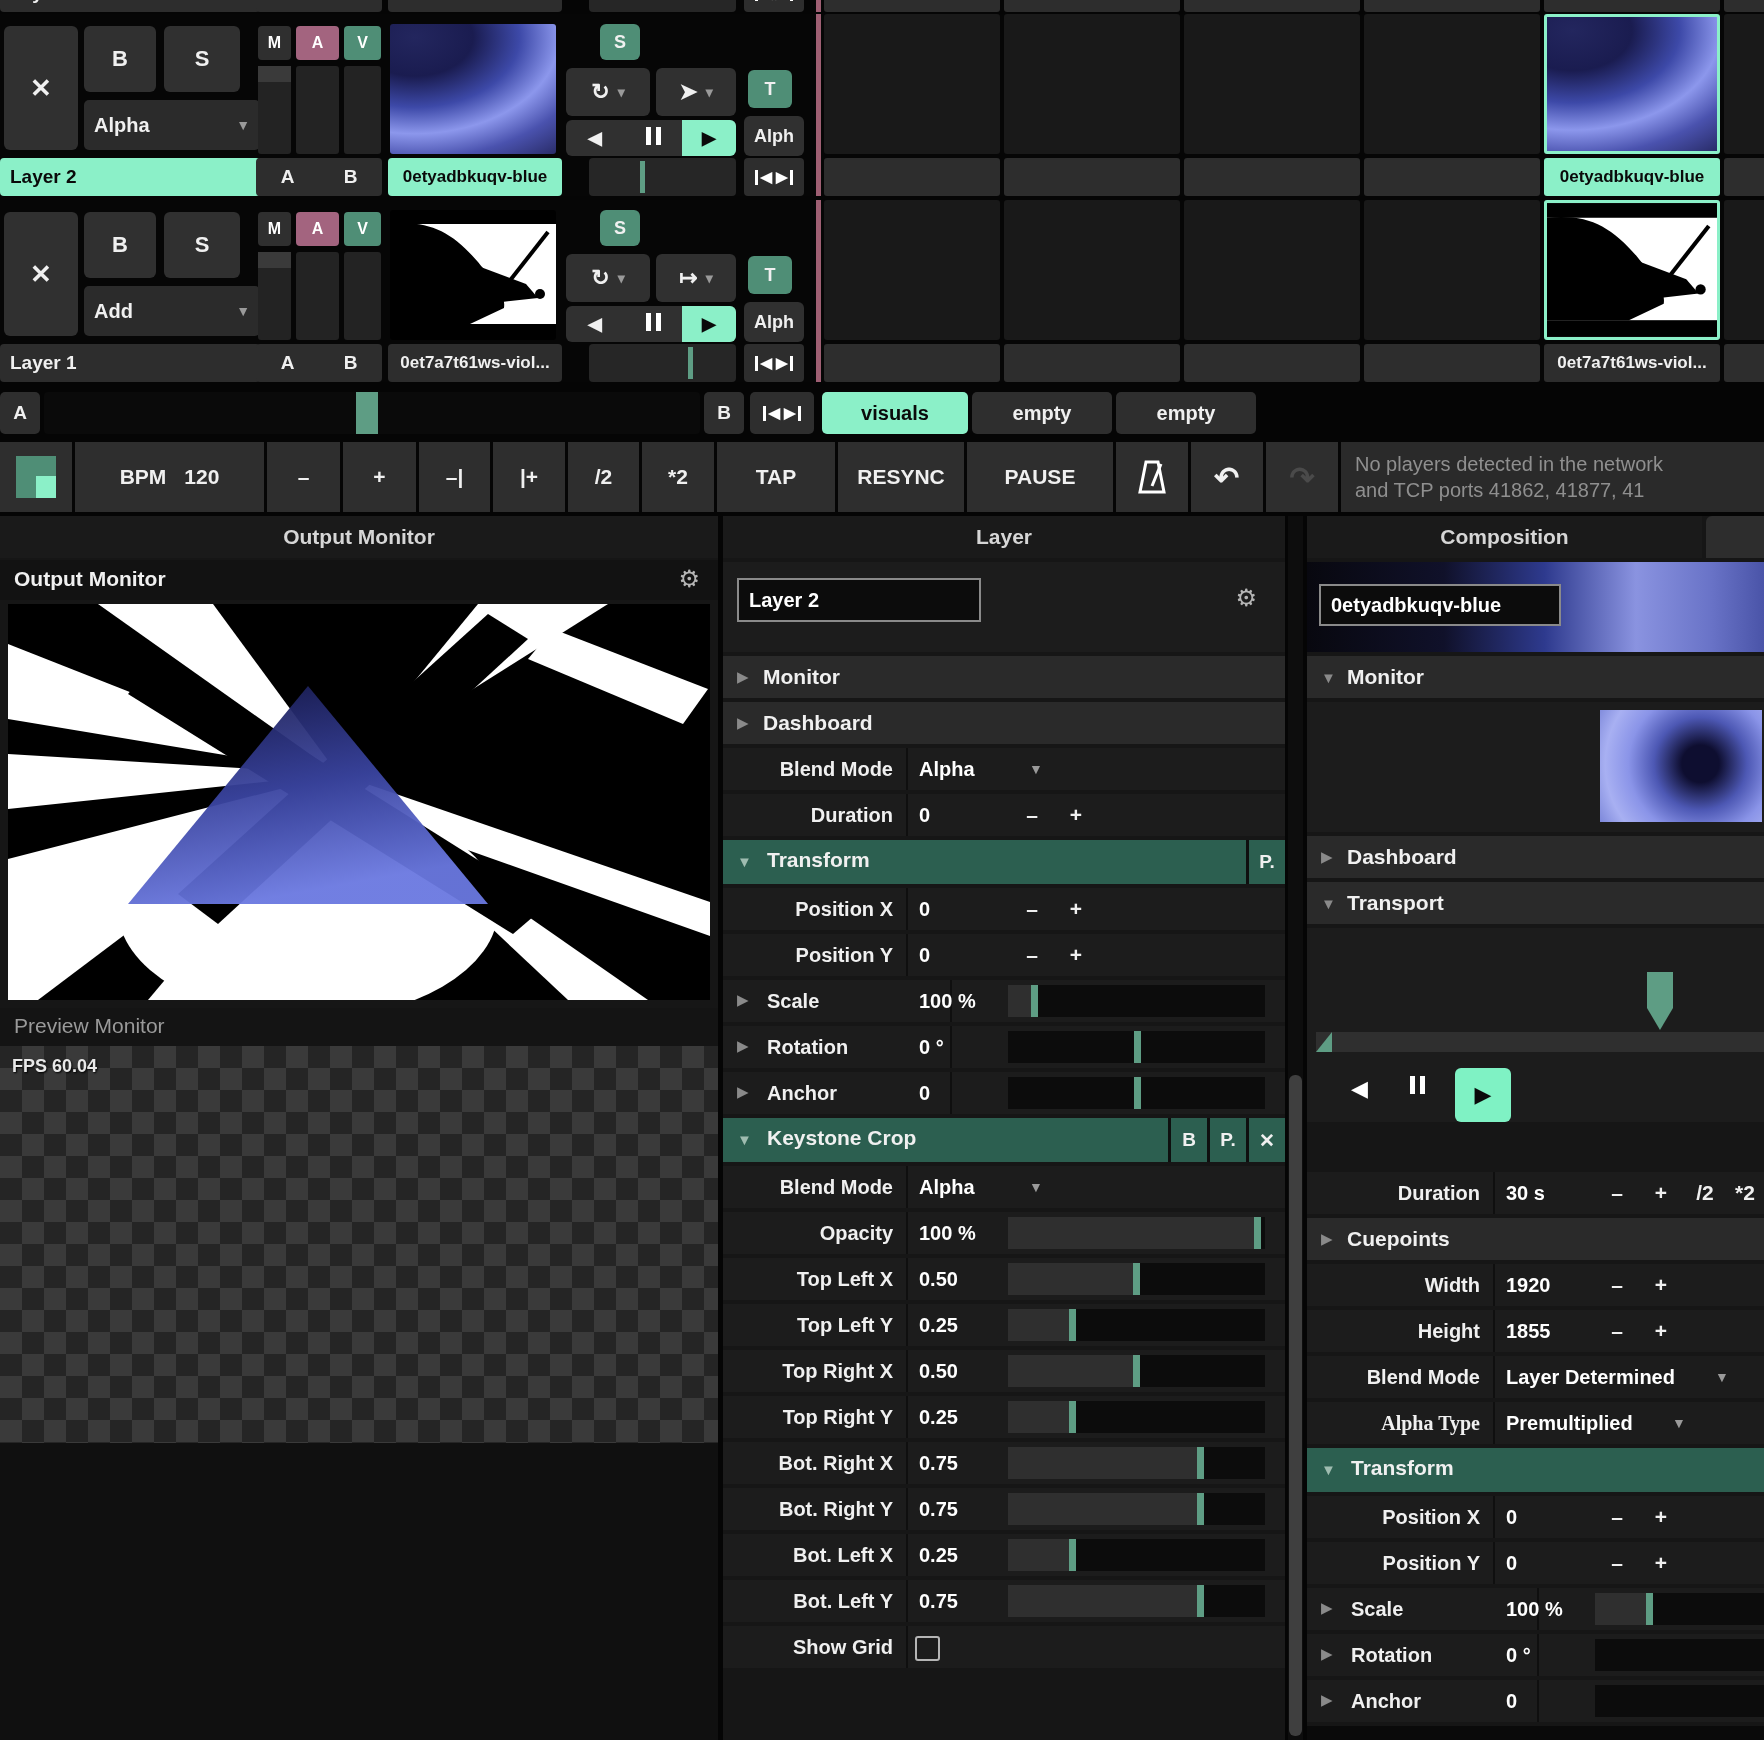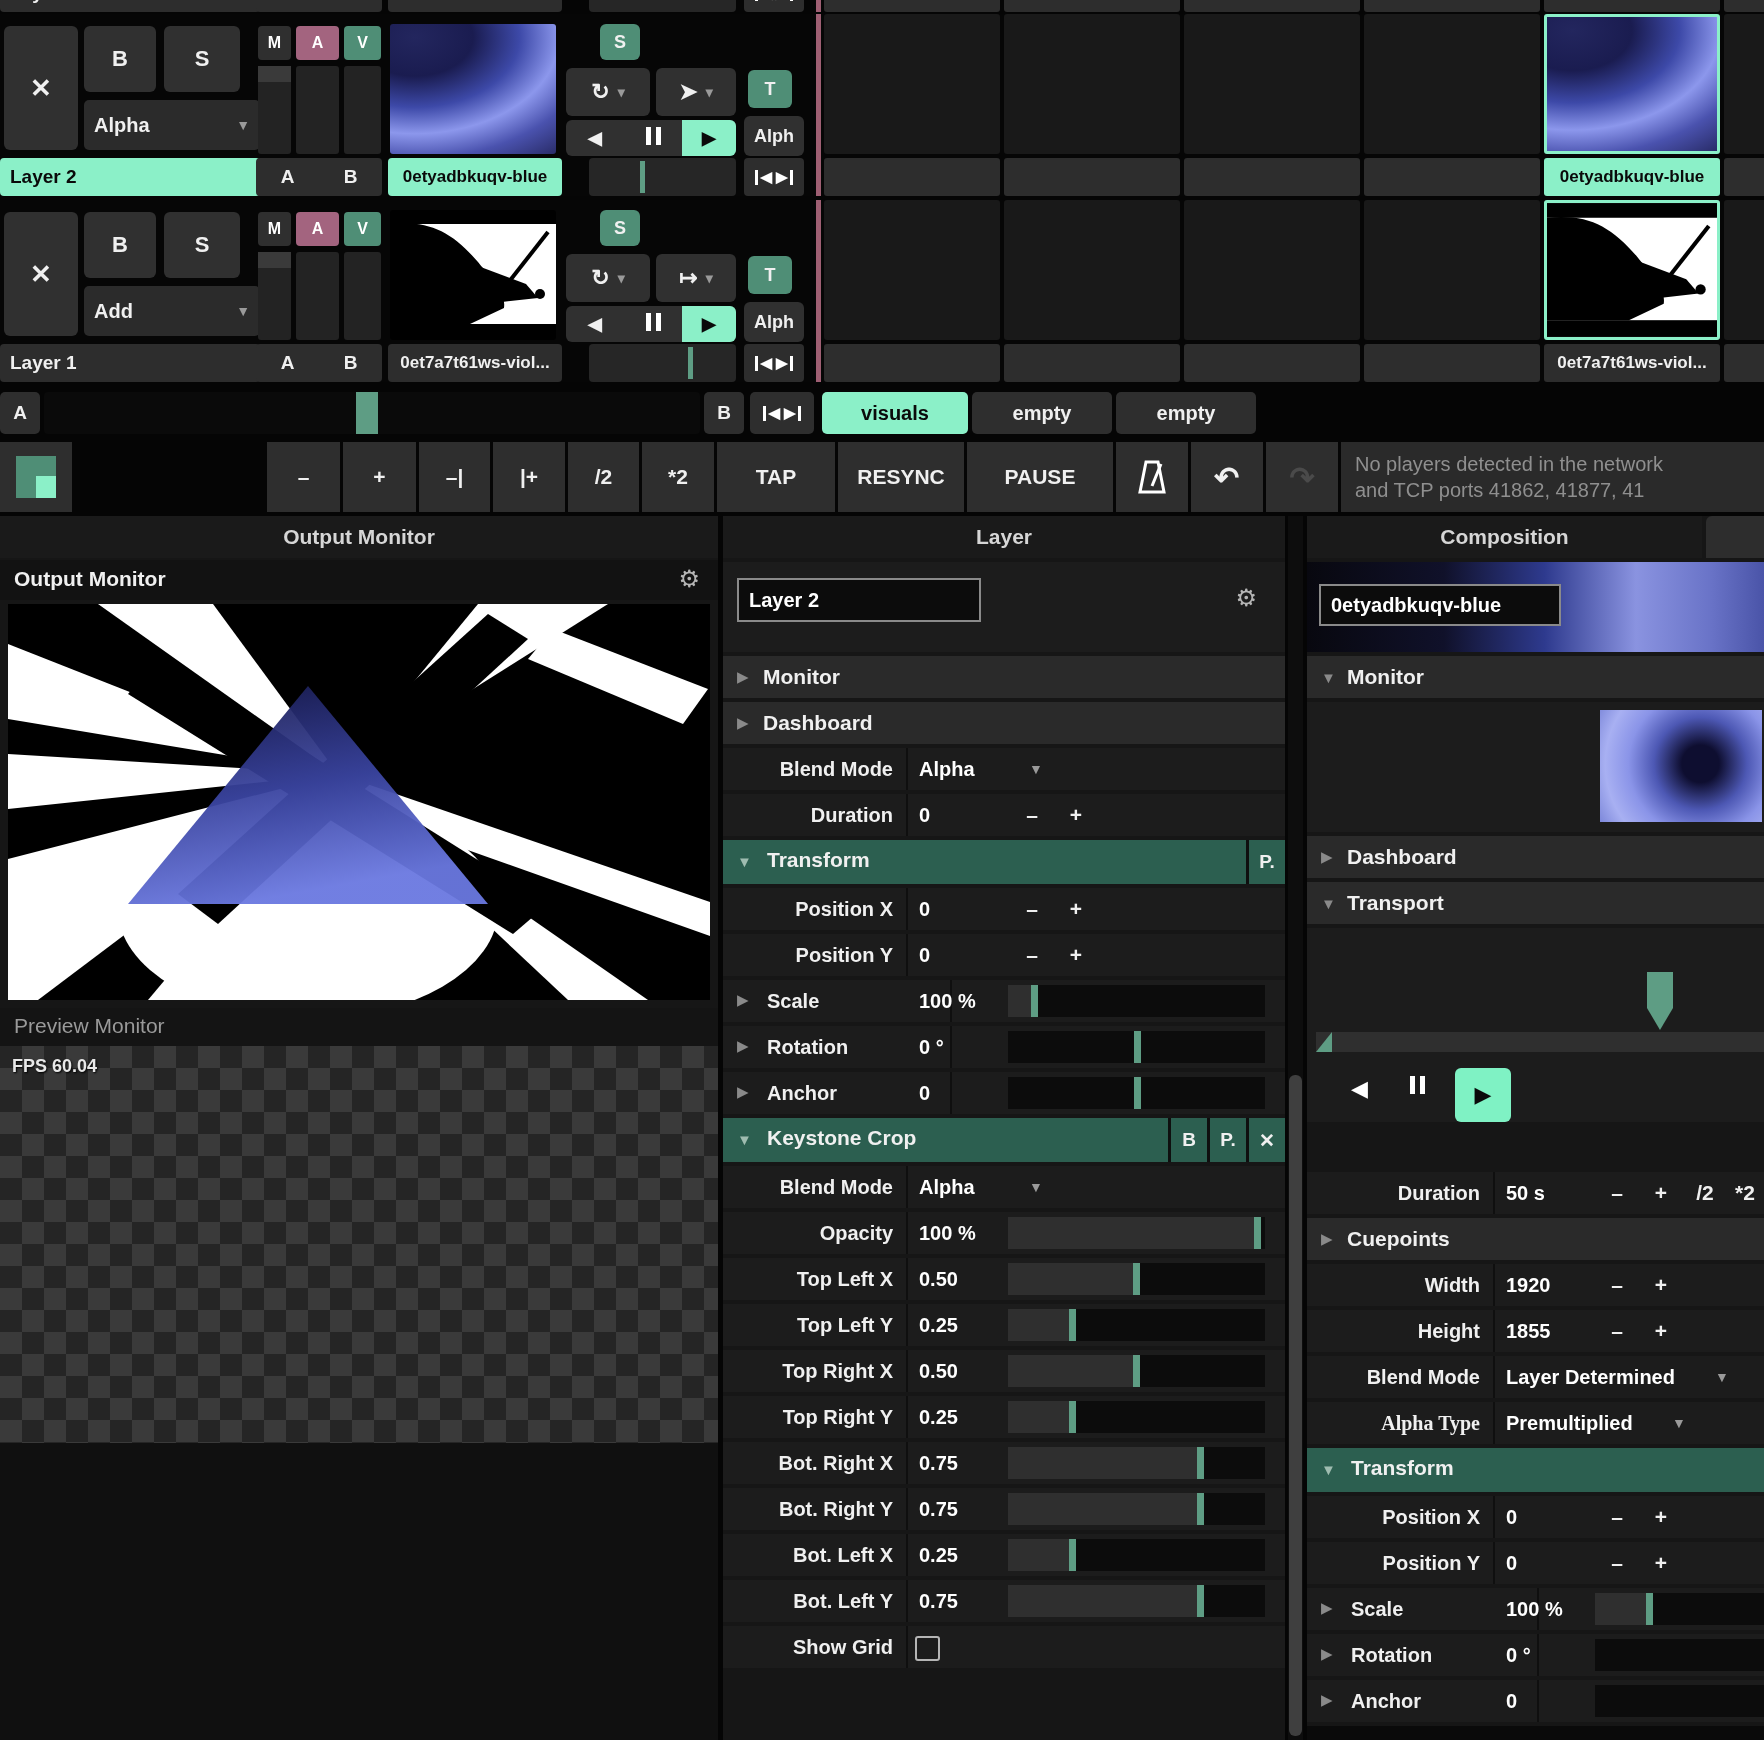--- a/index.html
+++ b/index.html
@@ -310,20 +310,24 @@
       <span>empty</span>
       </div>
   </div>
 
   <div class="abs" style="left:0;top:442px;width:1764px;height:70px;">
     <div class="tbcell" style="left:0;width:72px;">
       <div style="position:relative;width:40px;height:42px;background:#4f8e76;">
         <div style="position:absolute;right:0;bottom:0;width:20px;height:22px;background:#8bf0c8;"></div>
         </div>
       </div>
+    <div class="tbcell" style="left:75px;width:189px;gap:18px;">
+      <span>BPM</span>
+        <span>120</span>
+      </div>
     <div class="tbcell" style="left:267px;width:73px;">
         <span>–</span>
       </div>
     <div class="tbcell" style="left:343px;width:73px;">
         <span>+</span>
       </div>
     <div class="tbcell" style="left:419px;width:71px;">
         <span>–|</span>
       </div>
     <div class="tbcell" style="left:493px;width:72px;">
@@ -676,21 +680,21 @@
       <div style="position:absolute;left:44px;top:148px;font-size:22px;color:#fff;">◀</div>
       <div class="pausebars" style="position:absolute;left:100px;top:148px;"><span></span><span></span></div>
       <div style="position:absolute;left:148px;top:140px;width:56px;height:54px;background:#7ff2c4;
            border-radius:6px;display:flex;align-items:center;justify-content:center;color:#0a0a0a;font-size:22px;">▶</div>
       </div>
 
 
     <div class="prow" style="top:656px;">
       <div class="plabel" style="width:173px;">Duration</div>
       <div class="pval" style="left:199px;">
-          <span>50 s</span>
+          <span>30 s</span>
         </div>
       <div class="mp" style="left:293px;">–</div>
       <div class="mp" style="left:337px;">+</div>
       <div class="mp" style="left:381px;">/2</div>
       <div class="mp" style="left:421px;">*2</div>
       </div>
 
     <div class="shead" style="top:702px;">
       <span class="tri">▶</span>
         <span class="st">Cuepoints</span>

